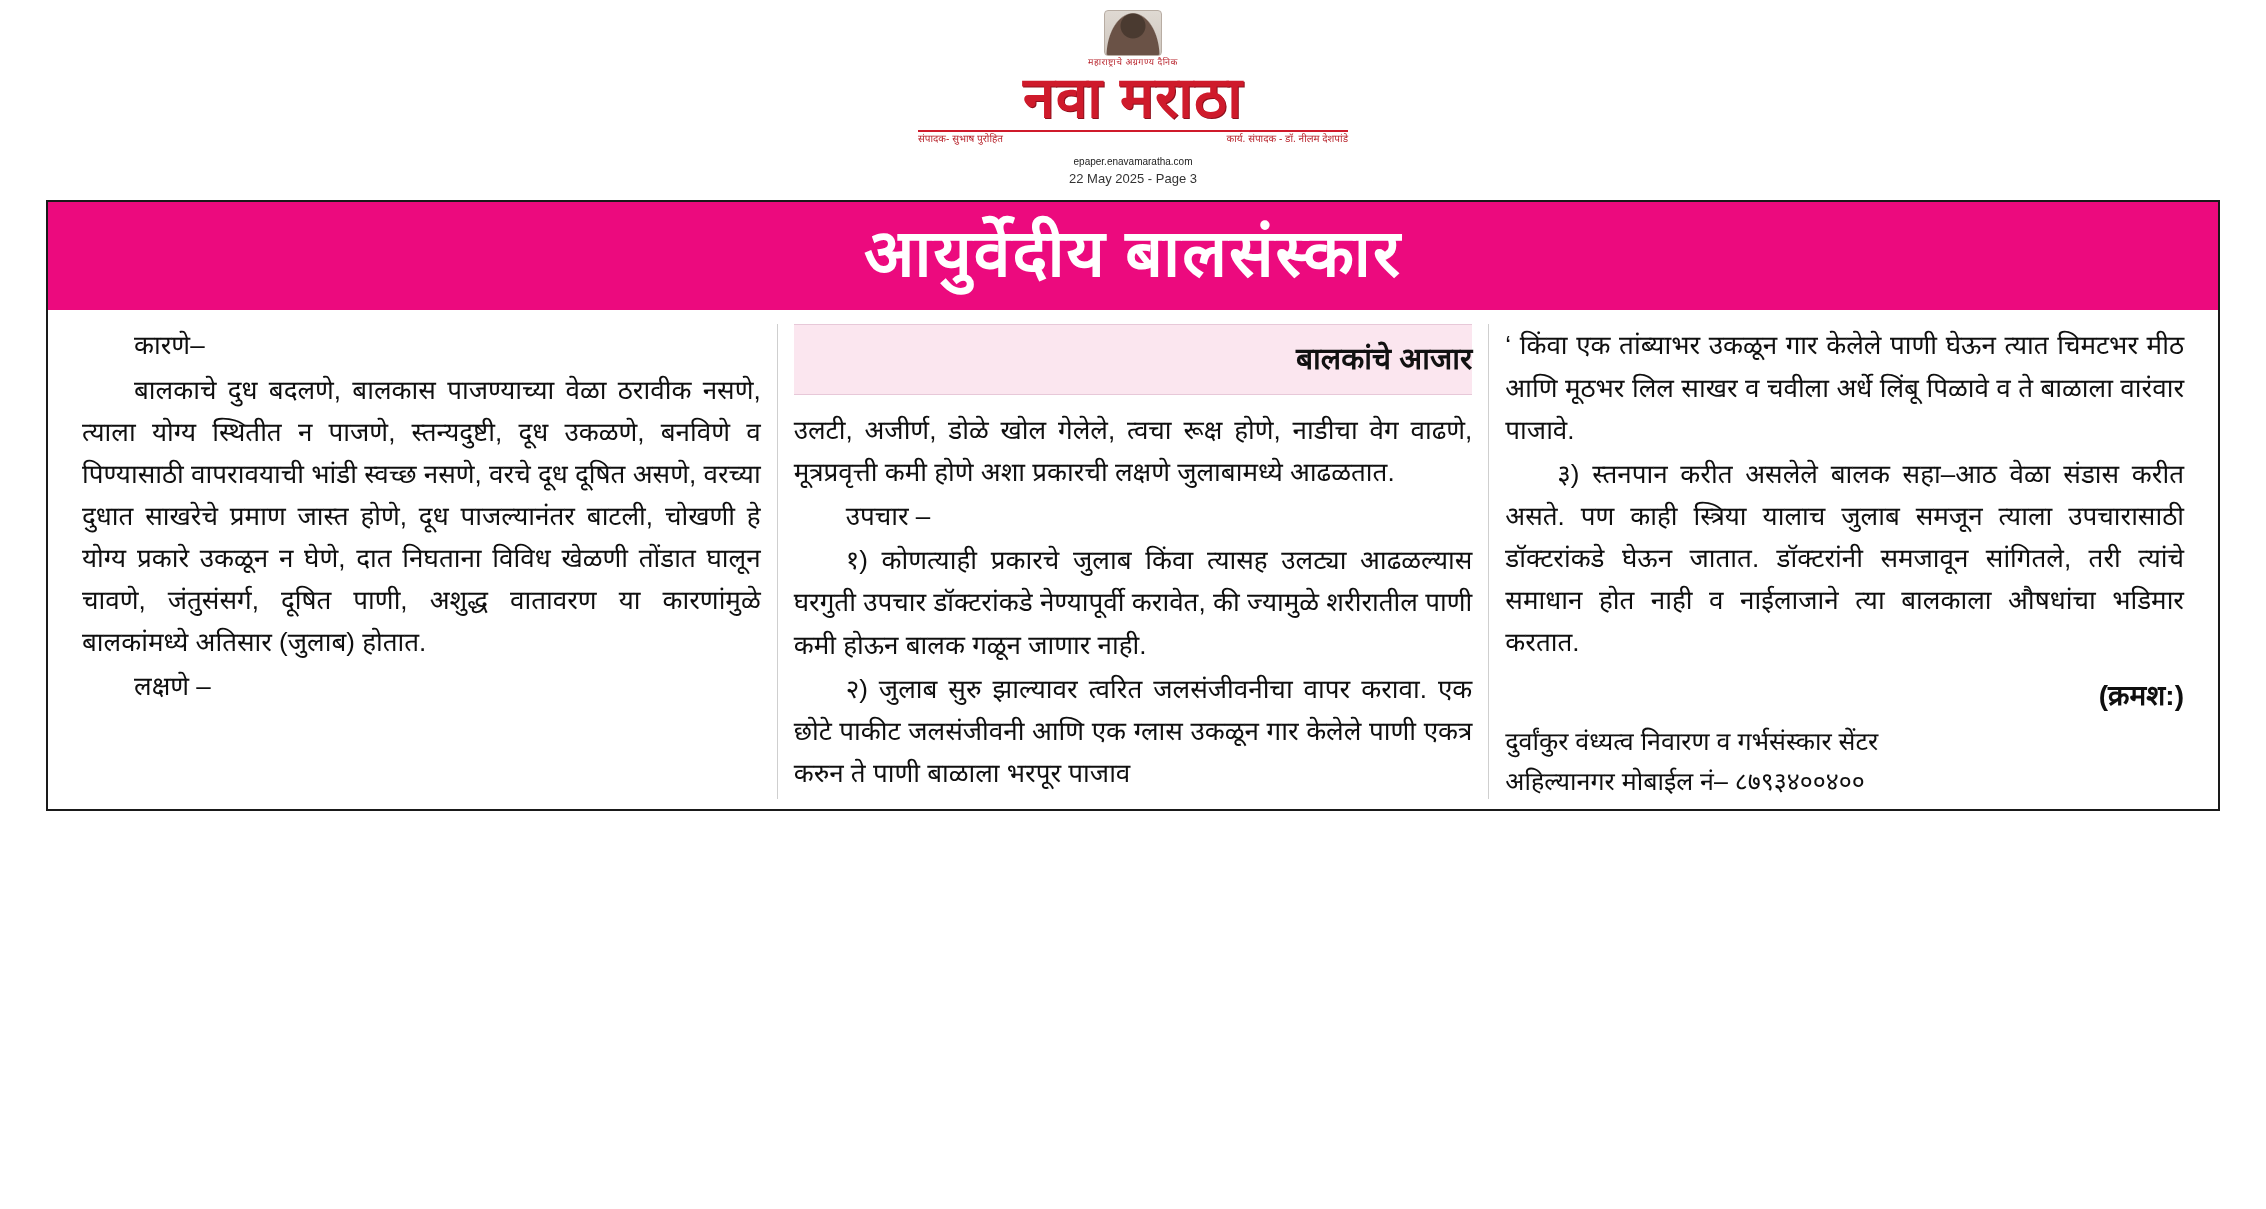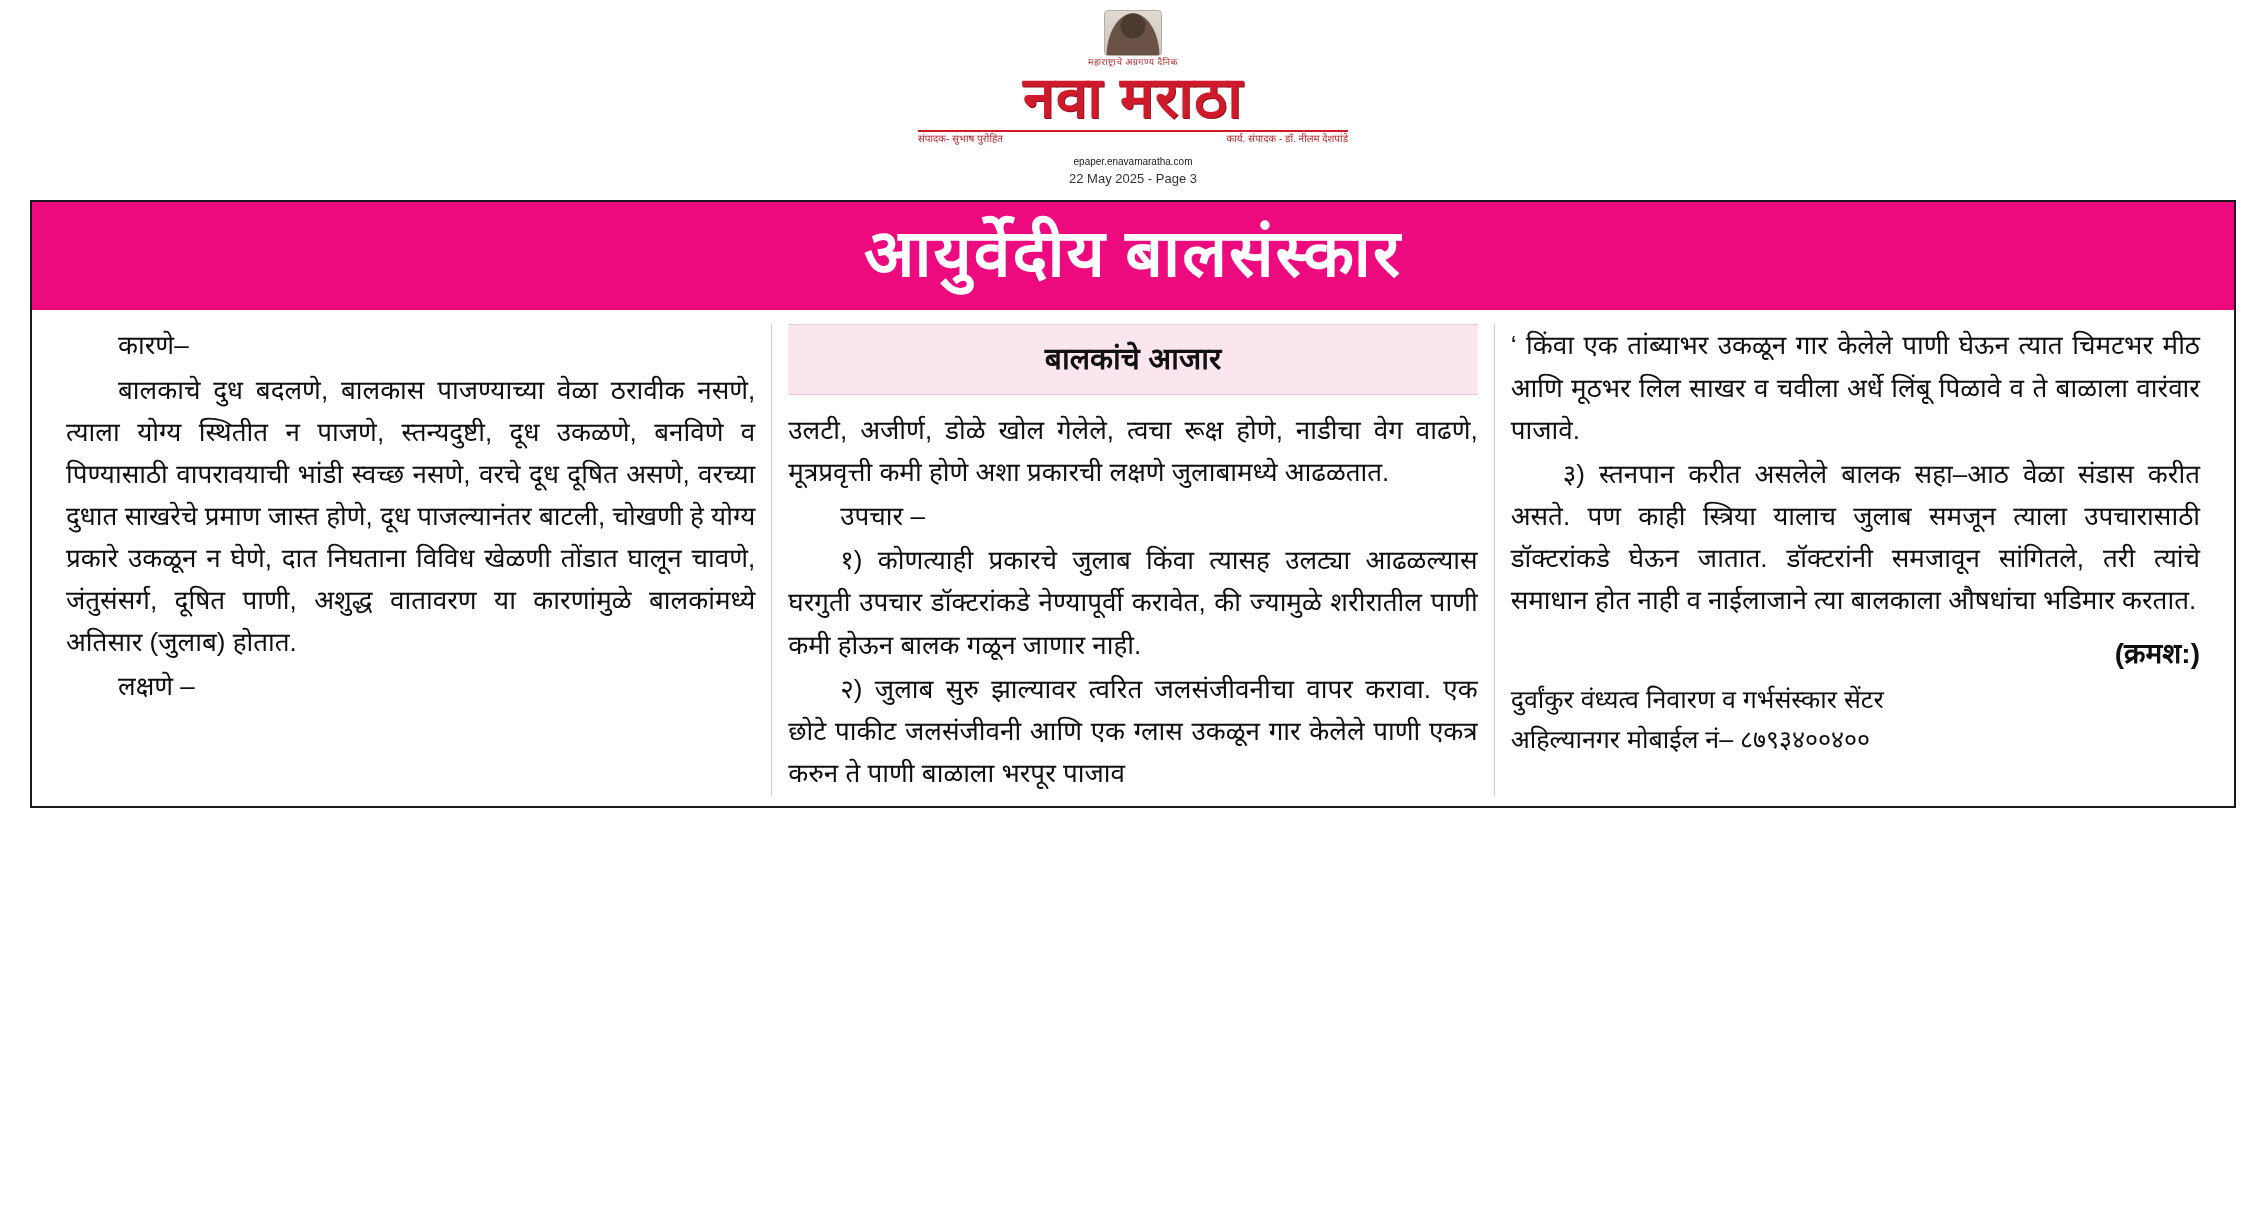--- a/index.html
+++ b/index.html
@@ -12,21 +12,21 @@
     height: 1209px;
     font-family: "Liberation Sans", sans-serif;
     color: #111111;
     overflow: hidden;
   }
   .page {
     position: relative;
     width: 2266px;
     height: 1209px;
     box-sizing: border-box;
-    padding: 0 30px;
+    padding: 0 46px;
   }
 
   
   .masthead {
     width: 100%;
     text-align: center;
     padding-top: 10px;
   }
   .logo-block {
     display: inline-block;
@@ -124,21 +124,21 @@
     margin: 0 0 2px 0;
     text-indent: 52px;
   }
   .col p.no-indent {
     text-indent: 0;
   }
   .subhead-box {
     background: #fbe6ef;
     border-top: 1px solid #e7c8d8;
     border-bottom: 1px solid #e7c8d8;
-    text-align: center;
+    text-align: right;
     padding: 10px 0;
     margin-bottom: 14px;
     font-size: 30px;
     font-weight: bold;
     color: #111;
   }
   .krama {
     text-align: right;
     font-weight: bold;
     font-size: 28px;

